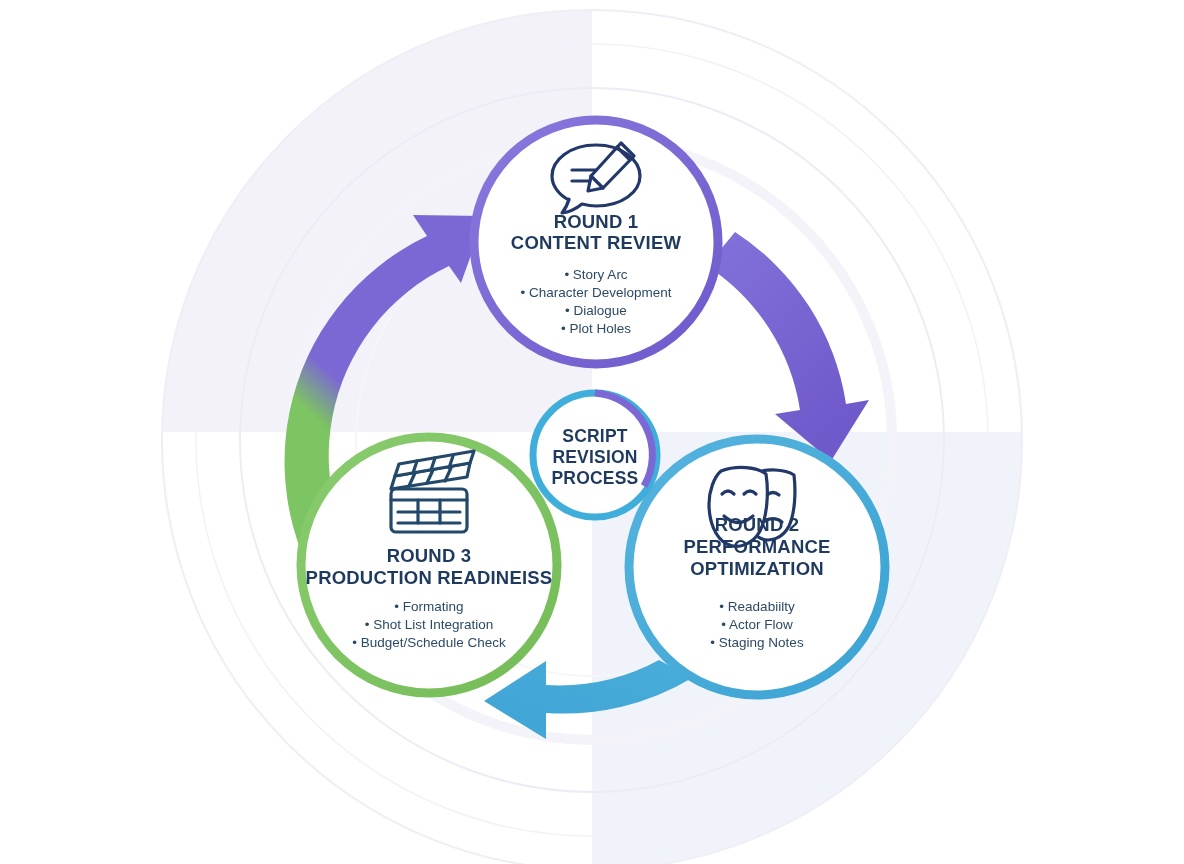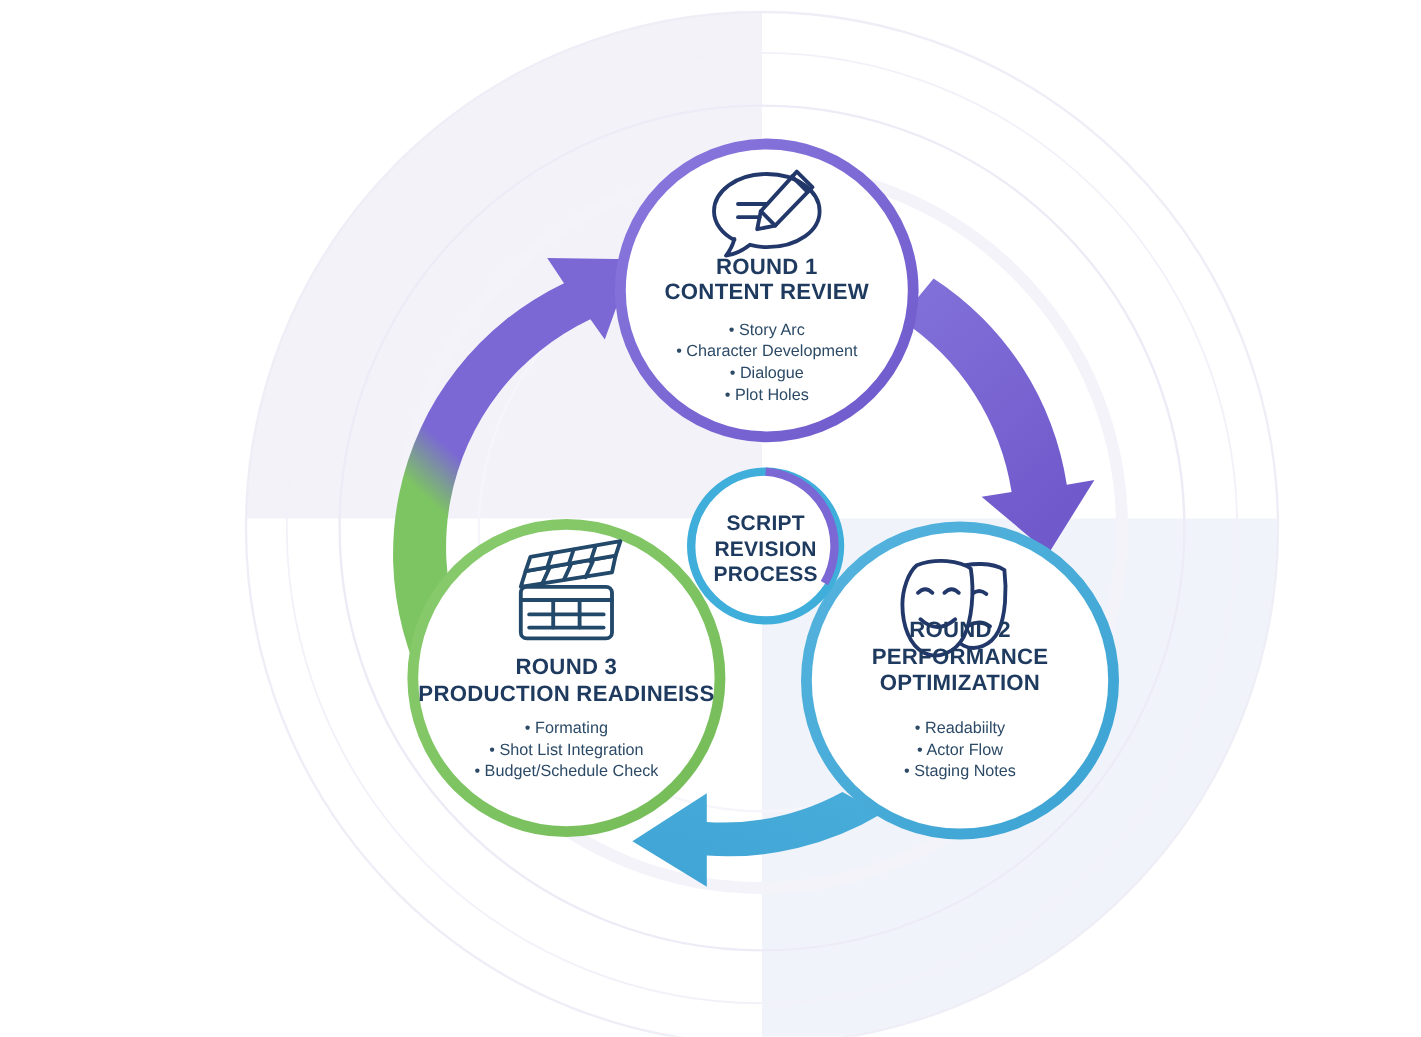--- a/index.html
+++ b/index.html
@@ -2,21 +2,21 @@
 <html><head>
 <meta charset="utf-8">
 <style>
   html,body{margin:0;padding:0;}
   body{
     width:1184px;height:864px;
     background:#ffffff;
     font-family:"Liberation Sans", sans-serif;
     overflow:hidden;
   }
-  #stage{position:relative;width:994px;height:864px;margin-left:43px;}
+  #stage{position:relative;width:994px;height:864px;}
   #stage svg{display:block;}
   .ttl{ font-weight:700; letter-spacing:.2px; }
 </style>
 </head>
 <body>
 
 <div id="stage">
 <svg width="1184" height="864" viewBox="0 0 1184 864" xmlns="http://www.w3.org/2000/svg">
   <defs>
     <linearGradient id="gradGreenPurple" x1="0" y1="1" x2="0.45" y2="0">

